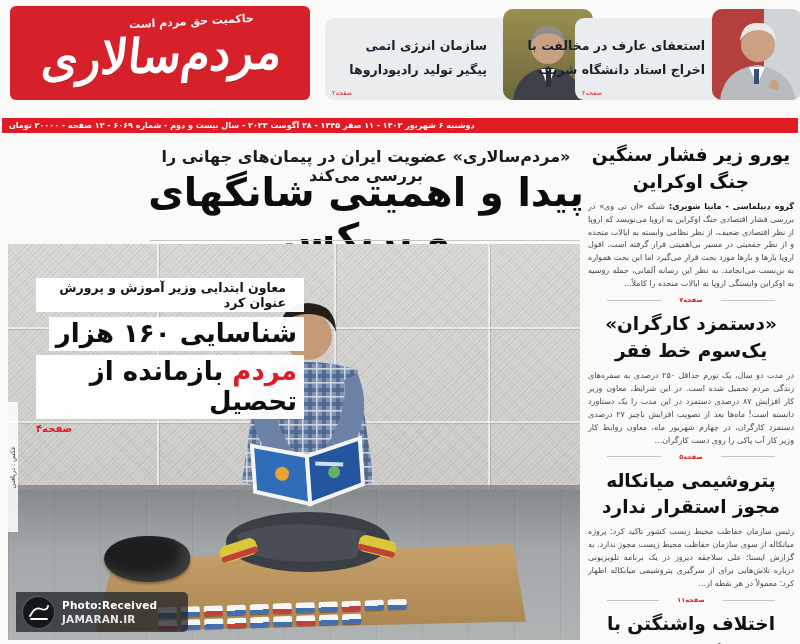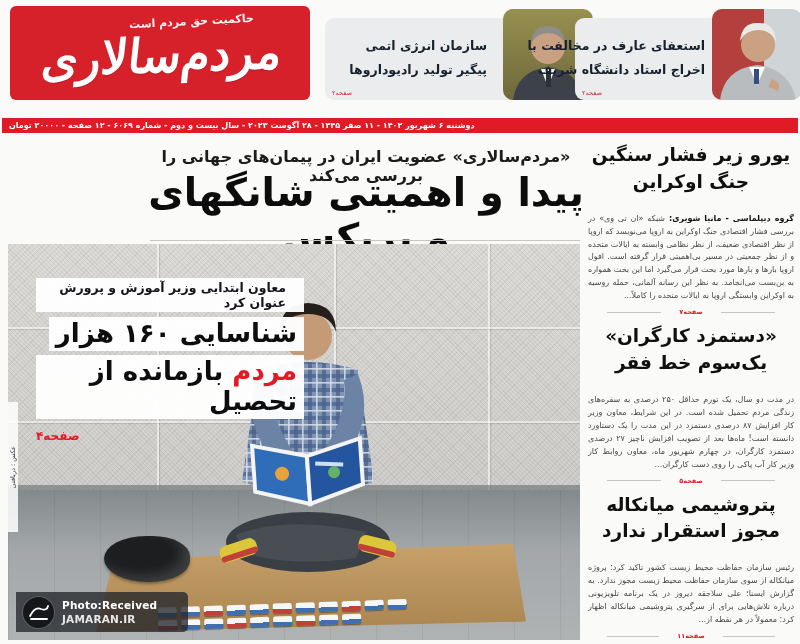--- a/index.html
+++ b/index.html
@@ -66,38 +66,38 @@
          box-shadow:0 1px 1px rgba(0,0,0,.35); }
   .gum:nth-child(3n) { background:linear-gradient(180deg,#f4f6f8 55%,#c2403a 55%); }
 
   
   .photo-story { position:absolute; left:28px; top:34px; width:268px; direction:rtl; text-align:right; }
   .photo-story .pk { display:inline-block; background:rgba(255,255,255,.96); color:#14141a;
                      font-size:12.5px; font-weight:bold; padding:2px 18px; margin-bottom:5px; }
   .photo-story .hl { display:inline-block; background:rgba(255,255,255,.96); color:#0d0d0d;
                      font-size:26px; font-weight:900; padding:1px 7px 3px; margin-bottom:4px; letter-spacing:-1px; }
   .photo-story .red { color:#e01b26; }
-  .photo-story .pg { text-align:left; font-size:12px; color:#e01b26; font-weight:bold; margin-top:6px; }
+  .photo-story .pg { text-align:left; font-size:10px; color:#e01b26; font-weight:bold; margin-top:0; }
 
   .credit-strip { position:absolute; left:0; top:40%; width:10px; height:130px; background:rgba(255,255,255,.85);
                   display:flex; align-items:center; justify-content:center; }
   .credit-strip span { writing-mode:vertical-rl; transform:rotate(180deg); font-size:6.5px; color:#33373d; white-space:nowrap; }
 
   .wm { position:absolute; left:8px; bottom:8px; width:172px; height:40px; background:rgba(36,39,45,.78);
         border-radius:0 5px 5px 0; display:flex; align-items:center; gap:7px; padding:0 6px; }
   .wm-logo { width:33px; height:33px; border-radius:50%; background:#15171b; border:1.5px solid rgba(255,255,255,.3);
              display:flex; align-items:center; justify-content:center; flex:0 0 auto; }
   .wm-txt { color:#fff; font-size:10.5px; font-weight:bold; line-height:1.35; letter-spacing:.2px; }
   .wm-txt .l2 { color:#e8e8e8; }
 
   
   .rightcol { position:absolute; left:588px; top:142px; width:206px; direction:rtl; }
   .article { margin-bottom:6px; }
   .art-h { text-align:center; font-size:18.5px; font-weight:700; color:#101010; line-height:1.45; letter-spacing:-0.5px; }
-  .art-b { margin-top:17px; font-size:8px; line-height:1.62; color:#474747; text-align:justify; text-align-last:right; }
+  .art-b { margin-top:5px; font-size:8px; line-height:1.62; color:#474747; text-align:justify; text-align-last:right; }
   .art-b b { color:#111; }
   .divider { display:flex; align-items:center; gap:18px; width:82%; margin:5px auto 7px;text-align:center; }
   .divider .ln { flex:1; height:1px; background:#c4c4c1; }
   .divider .pg { font-size:6.5px; color:#e01b26; font-weight:bold; white-space:nowrap; }
 </style>
 </head>
 <body>
 
 <div class="page">
 

